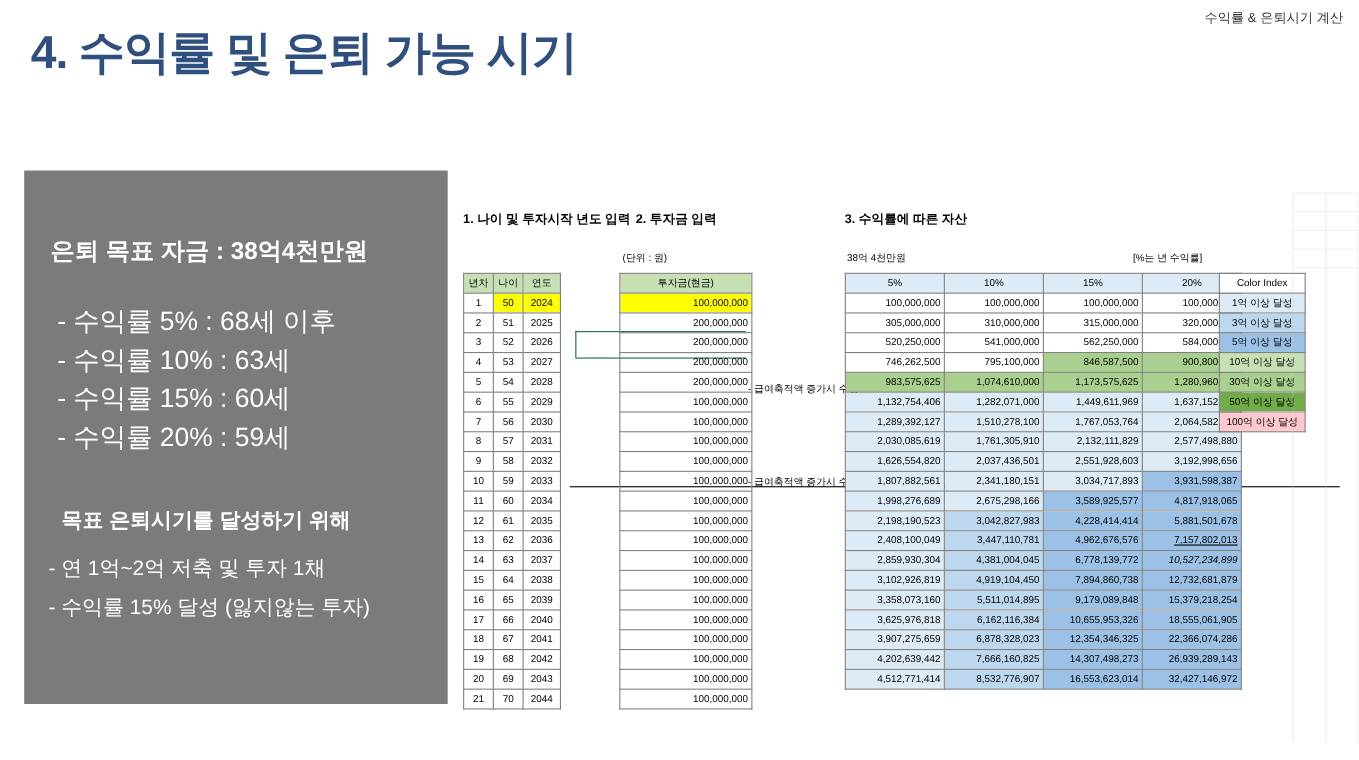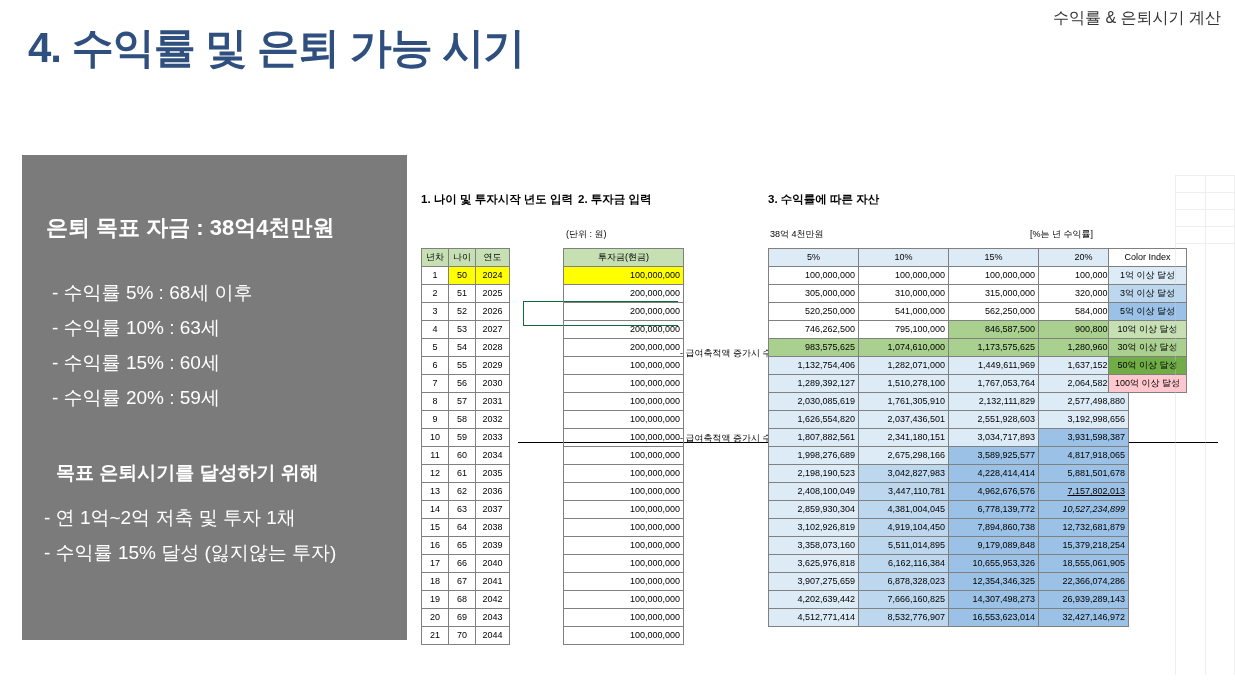--- a/index.html
+++ b/index.html
@@ -24,21 +24,21 @@
     font-size: 42px;
     font-weight: bold;
     color: #2f4f7f;
     letter-spacing: -1px;
     white-space: nowrap;
   }
   .corner-label {
     position: absolute;
     right: 14px;
     top: 8px;
-    font-size: 16px;
+    font-size: 12px;
     color: #333333;
     white-space: nowrap;
   }
 
   
   .left-panel {
     position: absolute;
     left: 22px;
     top: 155px;
     width: 385px;
@@ -51,21 +51,21 @@
     left: 24px;
     top: 58px;
     font-size: 22px;
     font-weight: bold;
     white-space: nowrap;
   }
   .panel-list-1 {
     position: absolute;
     left: 30px;
     top: 120px;
-    font-size: 19px;
+    font-size: 24px;
     line-height: 35px;
     white-space: nowrap;
   }
   .panel-sub {
     position: absolute;
     left: 34px;
     top: 305px;
     font-size: 19px;
     font-weight: bold;
     white-space: nowrap;

